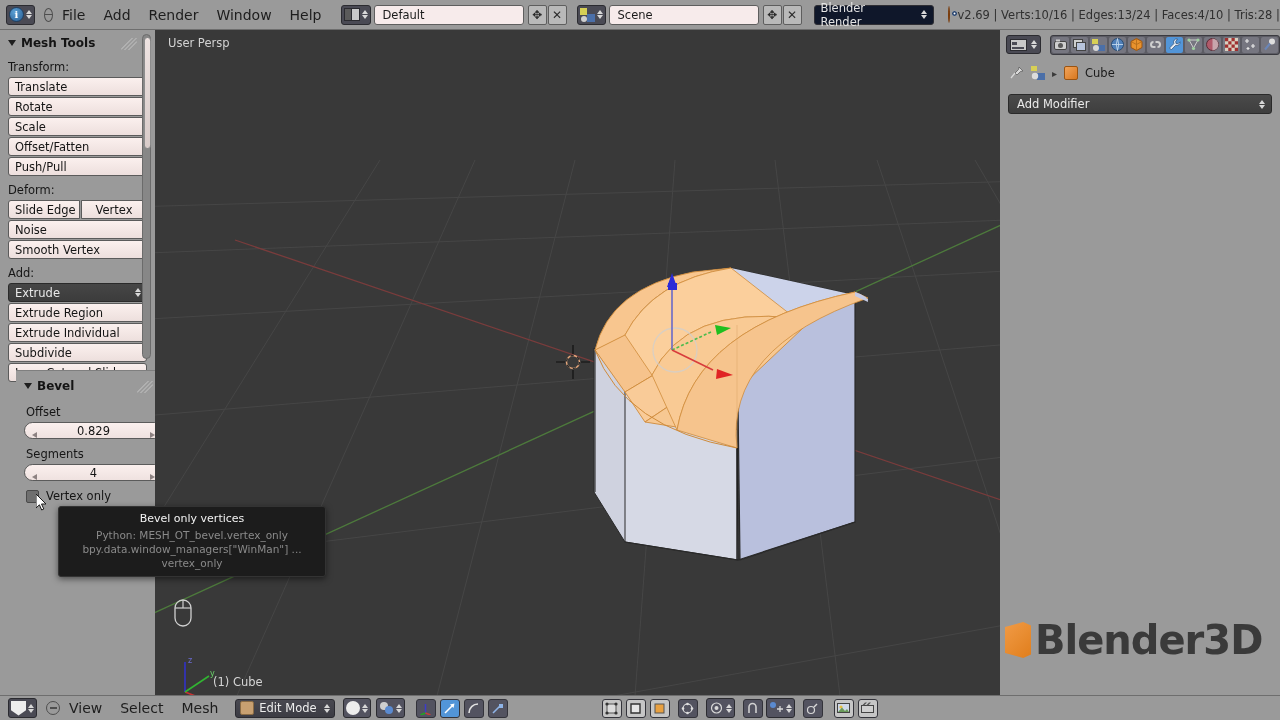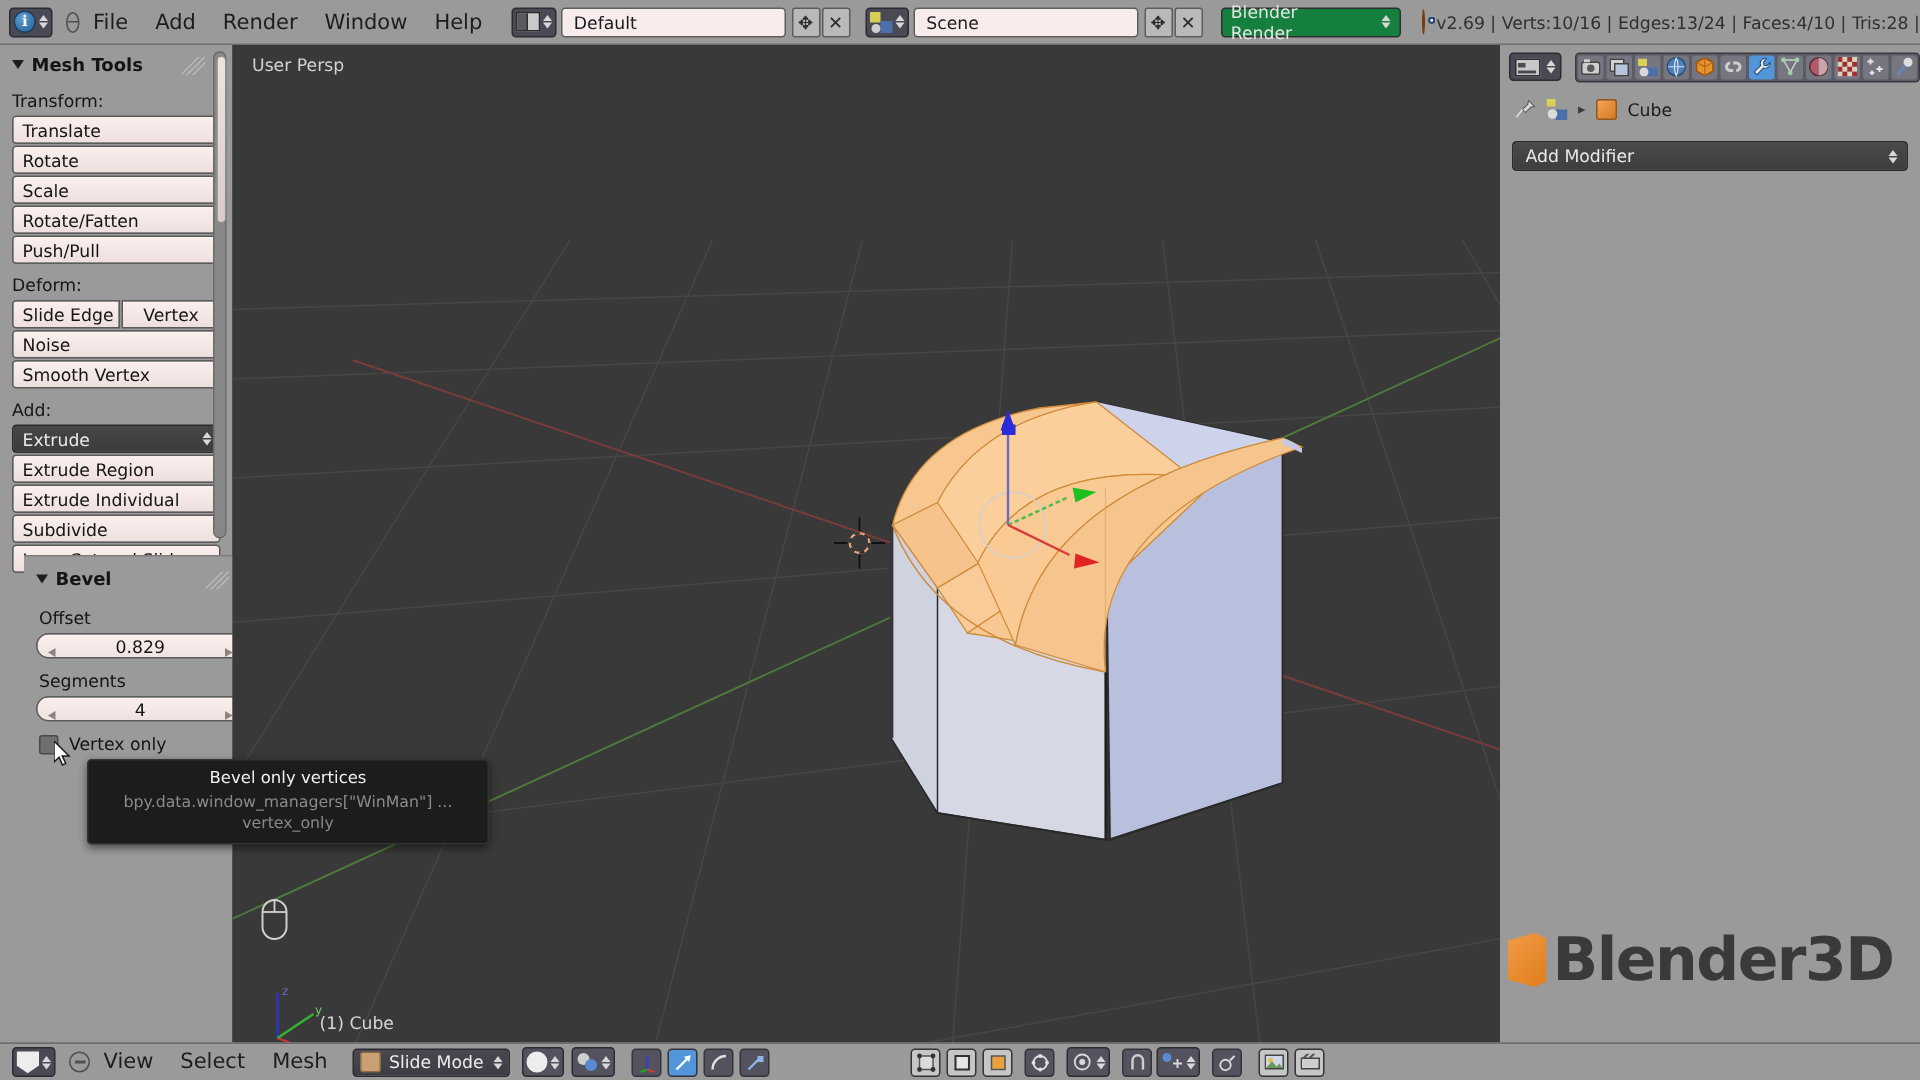--- a/index.html
+++ b/index.html
@@ -79,21 +79,21 @@
     background: #4a4a54; border: 1px solid #2b2b30; border-radius: 3px; padding: 0 2px;
   }
   .scene-glyph { position: relative; width: 15px; height: 14px; }
   .scene-glyph b { position: absolute; display: block; }
   .scene-glyph b.a { width: 7px; height: 7px; background: #d6cf55; left: 0; top: 0; }
   .scene-glyph b.b { width: 8px; height: 8px; background: #4b6fa8; right: 0; bottom: 0; }
   .scene-glyph b.c { width: 6px; height: 6px; border-radius: 50%; background: #cfcfcf; left: 1px; bottom: 0; }
 
   .engine-dd {
     margin-left: 12px; height: 20px; min-width: 120px;
-    background: #15803d; border: 1px solid #2e2e34; border-radius: 3px;
+    background: #0f172a; border: 1px solid #2e2e34; border-radius: 3px;
     display: flex; align-items: center; padding: 0 6px;
     font-size: 11.5px; color: #e4e4e4; justify-content: space-between; gap: 10px;
   }
   .blender-logo-sm {
     width: 17px; height: 17px; border-radius: 50%; margin-left: 14px;
     background: radial-gradient(circle at 40% 35%, #f0a050, #c8621a);
     border: 1px solid #7a3c0c; position: relative;
   }
   .blender-logo-sm::after {
     content: ''; position: absolute; width: 5px; height: 5px; border-radius: 50%;
@@ -375,21 +375,21 @@
           <i></i>
           <i></i>
           <i></i>
         </span>
     </div>
 
     <div class="group-label">Transform:</div>
     <div class="tool-btn">Translate</div>
     <div class="tool-btn">Rotate</div>
     <div class="tool-btn">Scale</div>
-    <div class="tool-btn">Rotate/Fatten</div>
+    <div class="tool-btn">Offset/Fatten</div>
     <div class="tool-btn">Push/Pull</div>
 
     <div class="group-label">Deform:</div>
     <div class="tool-row">
       <div class="tool-btn first">Slide Edge</div>
       <div class="tool-btn second">Vertex</div>
     </div>
     <div class="tool-btn">Noise</div>
     <div class="tool-btn">Smooth Vertex</div>
 
@@ -440,20 +440,21 @@
   </div>
 
   <div id="cursor">
     <svg width="12" height="18" viewBox="0 0 12 18">
       <path d="M0,0 L0,14 L3.4,10.8 L5.7,16 L7.8,15 L5.5,10 L10,10 Z" fill="#ffffff" stroke="#1a1a1a" stroke-width="1"></path>
     </svg>
   </div>
 
   <div id="tooltip">
     <div class="tt-title">Bevel only vertices</div>
+    <div class="tt-sub">Python: MESH_OT_bevel.vertex_only</div>
     <div class="tt-sub">bpy.data.window_managers["WinMan"] ... vertex_only</div>
   </div>
 
   <div id="viewport">
     <svg id="grid" width="845" height="665" viewBox="0 0 845 665">
       <rect width="845" height="665" fill="#393939"></rect>
       <g stroke="#464646" stroke-width="1" fill="none">
         <path d="M-60,178 L905,150"></path>
         <path d="M-60,225 L905,188"></path>
         <path d="M-60,292 L905,238"></path>
@@ -684,21 +685,21 @@
     </div>
     <div class="minus-btn">
         <span></span>
       </div>
     <div class="menu-item">View</div>
     <div class="menu-item">Select</div>
     <div class="menu-item">Mesh</div>
 
     <div class="mode-dd">
       <span class="mode-ico"></span>
-      <span>Slide Mode</span>
+      <span>Edit Mode</span>
       <span class="updown">
           <i class="up"></i>
           <i class="dn"></i>
         </span>
     </div>
 
     <div class="tb-icon-btn" style="margin-left:8px;background:#535360;">
       <span style="width:14px;height:14px;border-radius:50%;background:#ededed;display:block;"></span>
       <span class="updown">
           <i class="up"></i>

